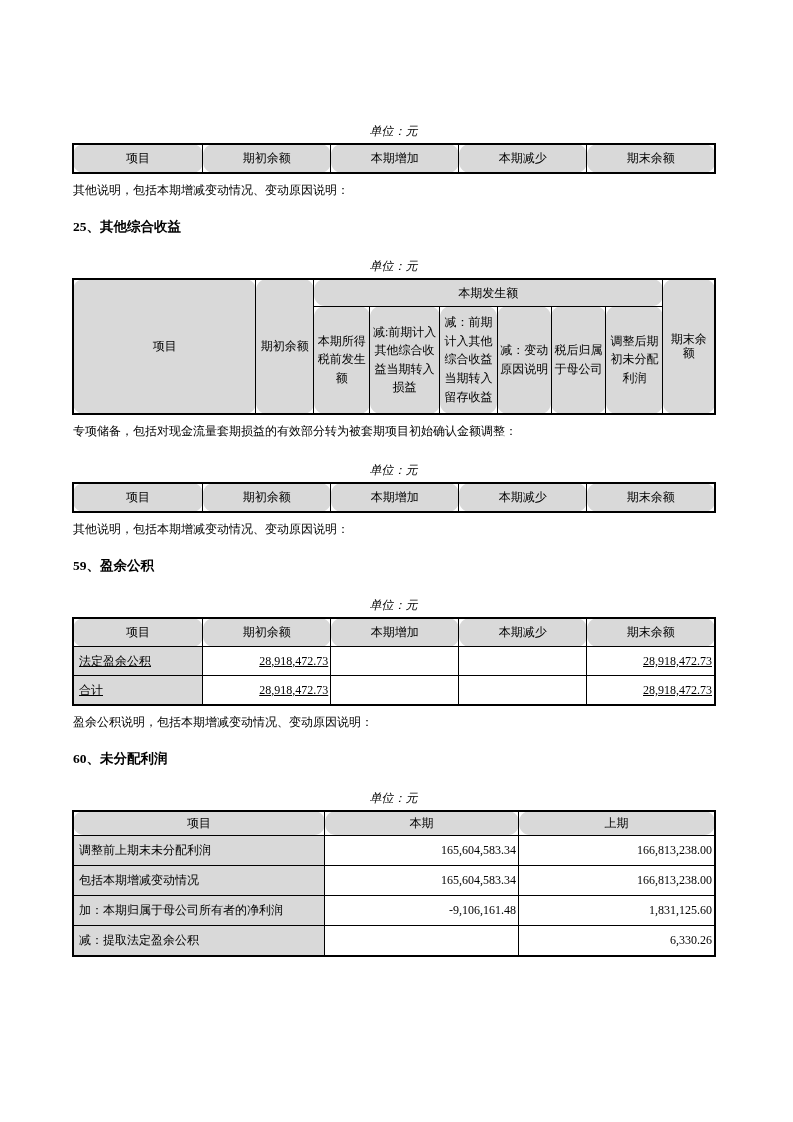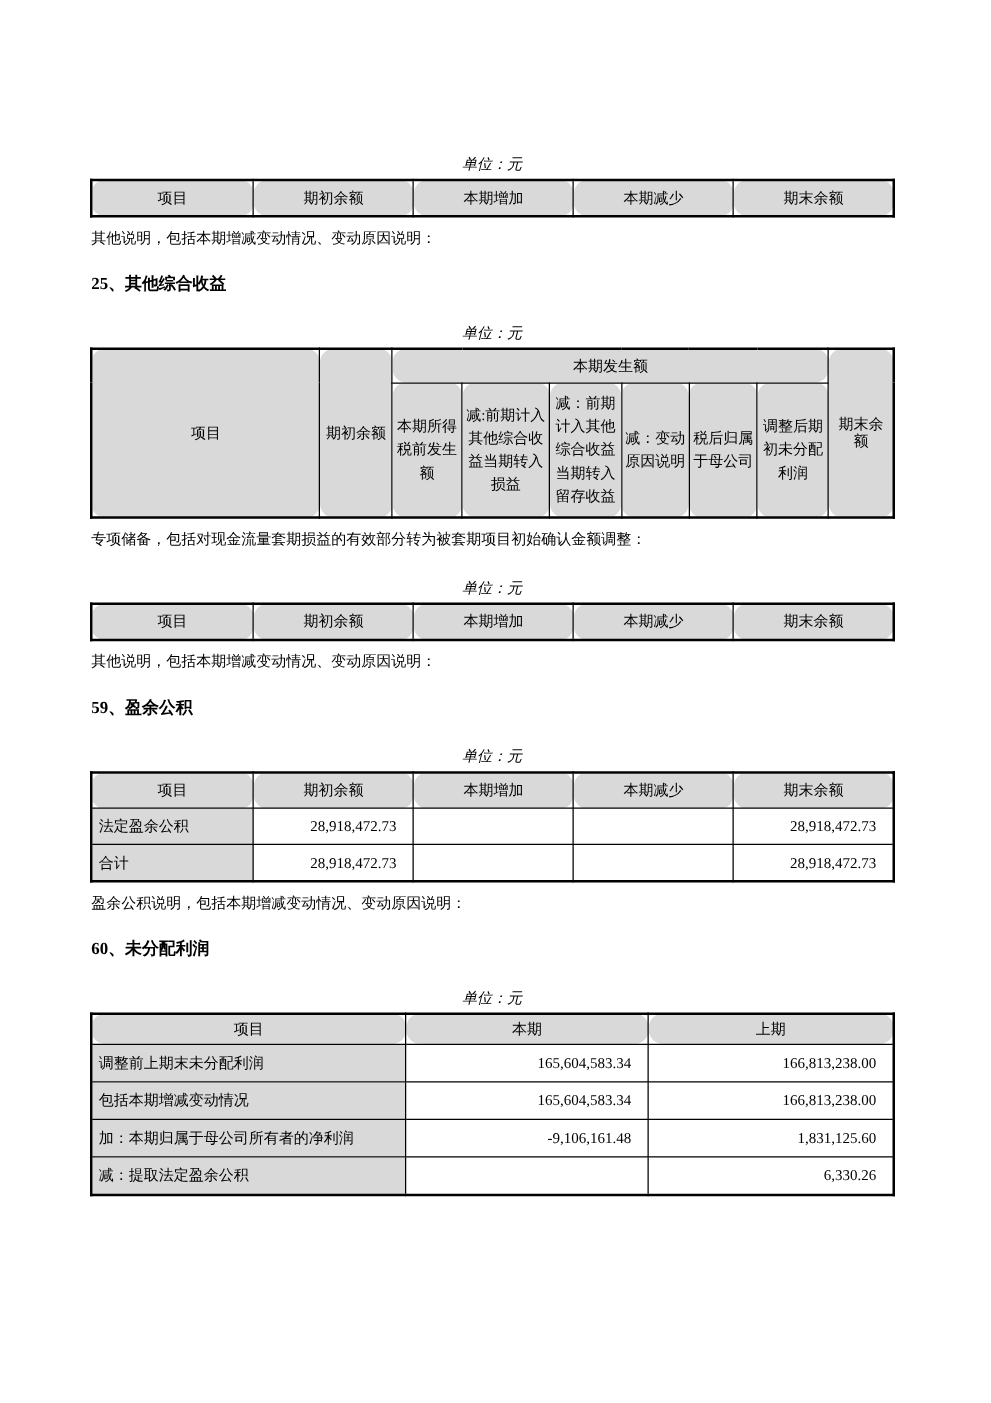--- a/index.html
+++ b/index.html
@@ -46,23 +46,23 @@
   .t57 .group-row th { height:24px; line-height:1.2; }
   .t57 .sub-row th { height:104px; }
 
   
   td.label {
     background:#d9d9d9; text-align:left;
     vertical-align:middle; padding:1px 5px;
   }
   td.num {
     background:#fff; text-align:right;
-    vertical-align:middle; padding:1px 13px;
-  }
-  .t59 td { height:26px; }
+    vertical-align:middle; padding:1px 2px;
+  }
+  .t59 td { height:26px;text-decoration:underline; }
   .t60 .hdr-simple th { height:21px; }
   .t60 td { height:27px; }
 </style>
 </head>
 <body>
 
 <div class="page">
 
   <div>
     <div class="unit-line">单位：元</div>

